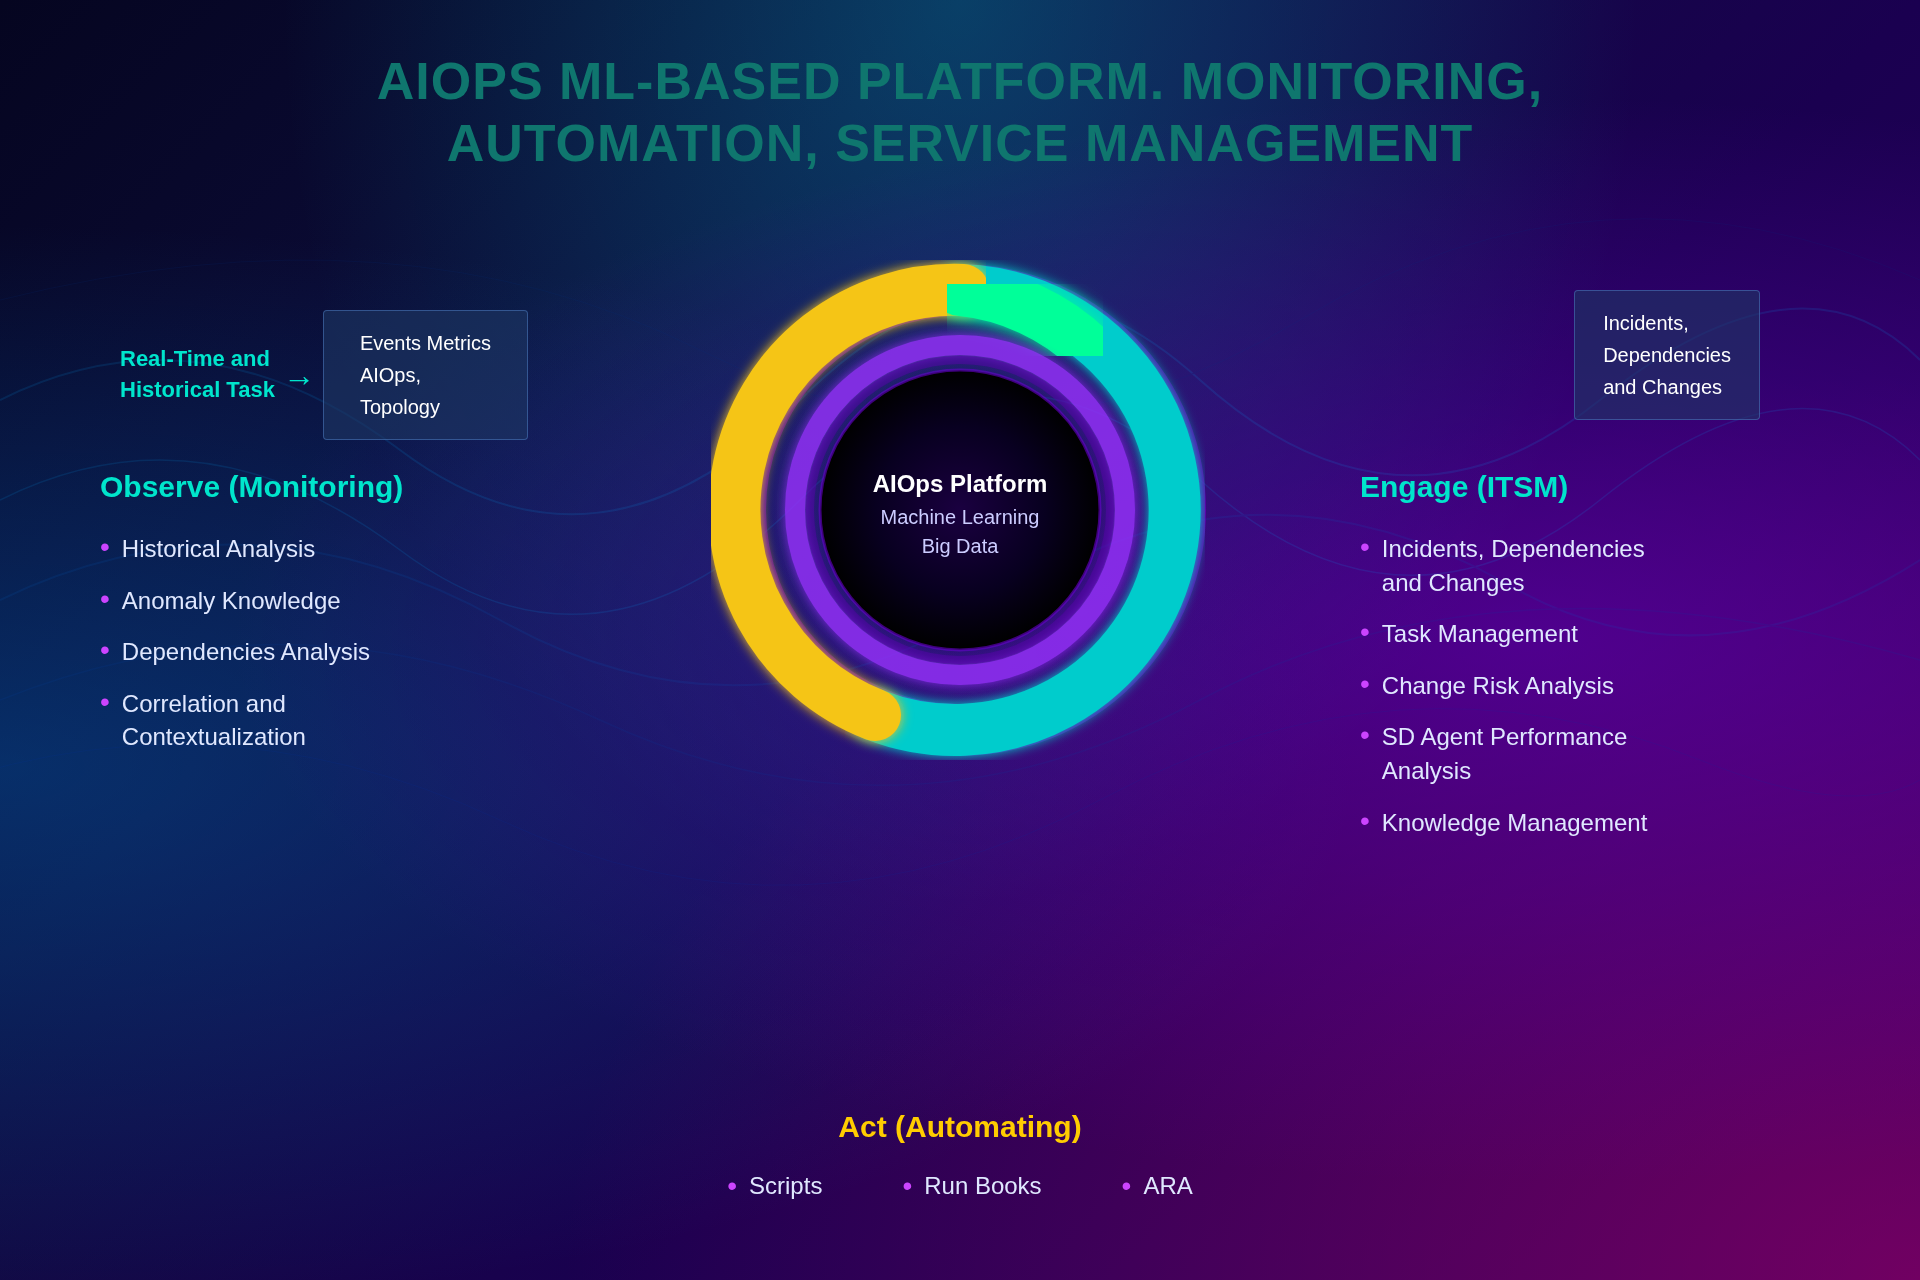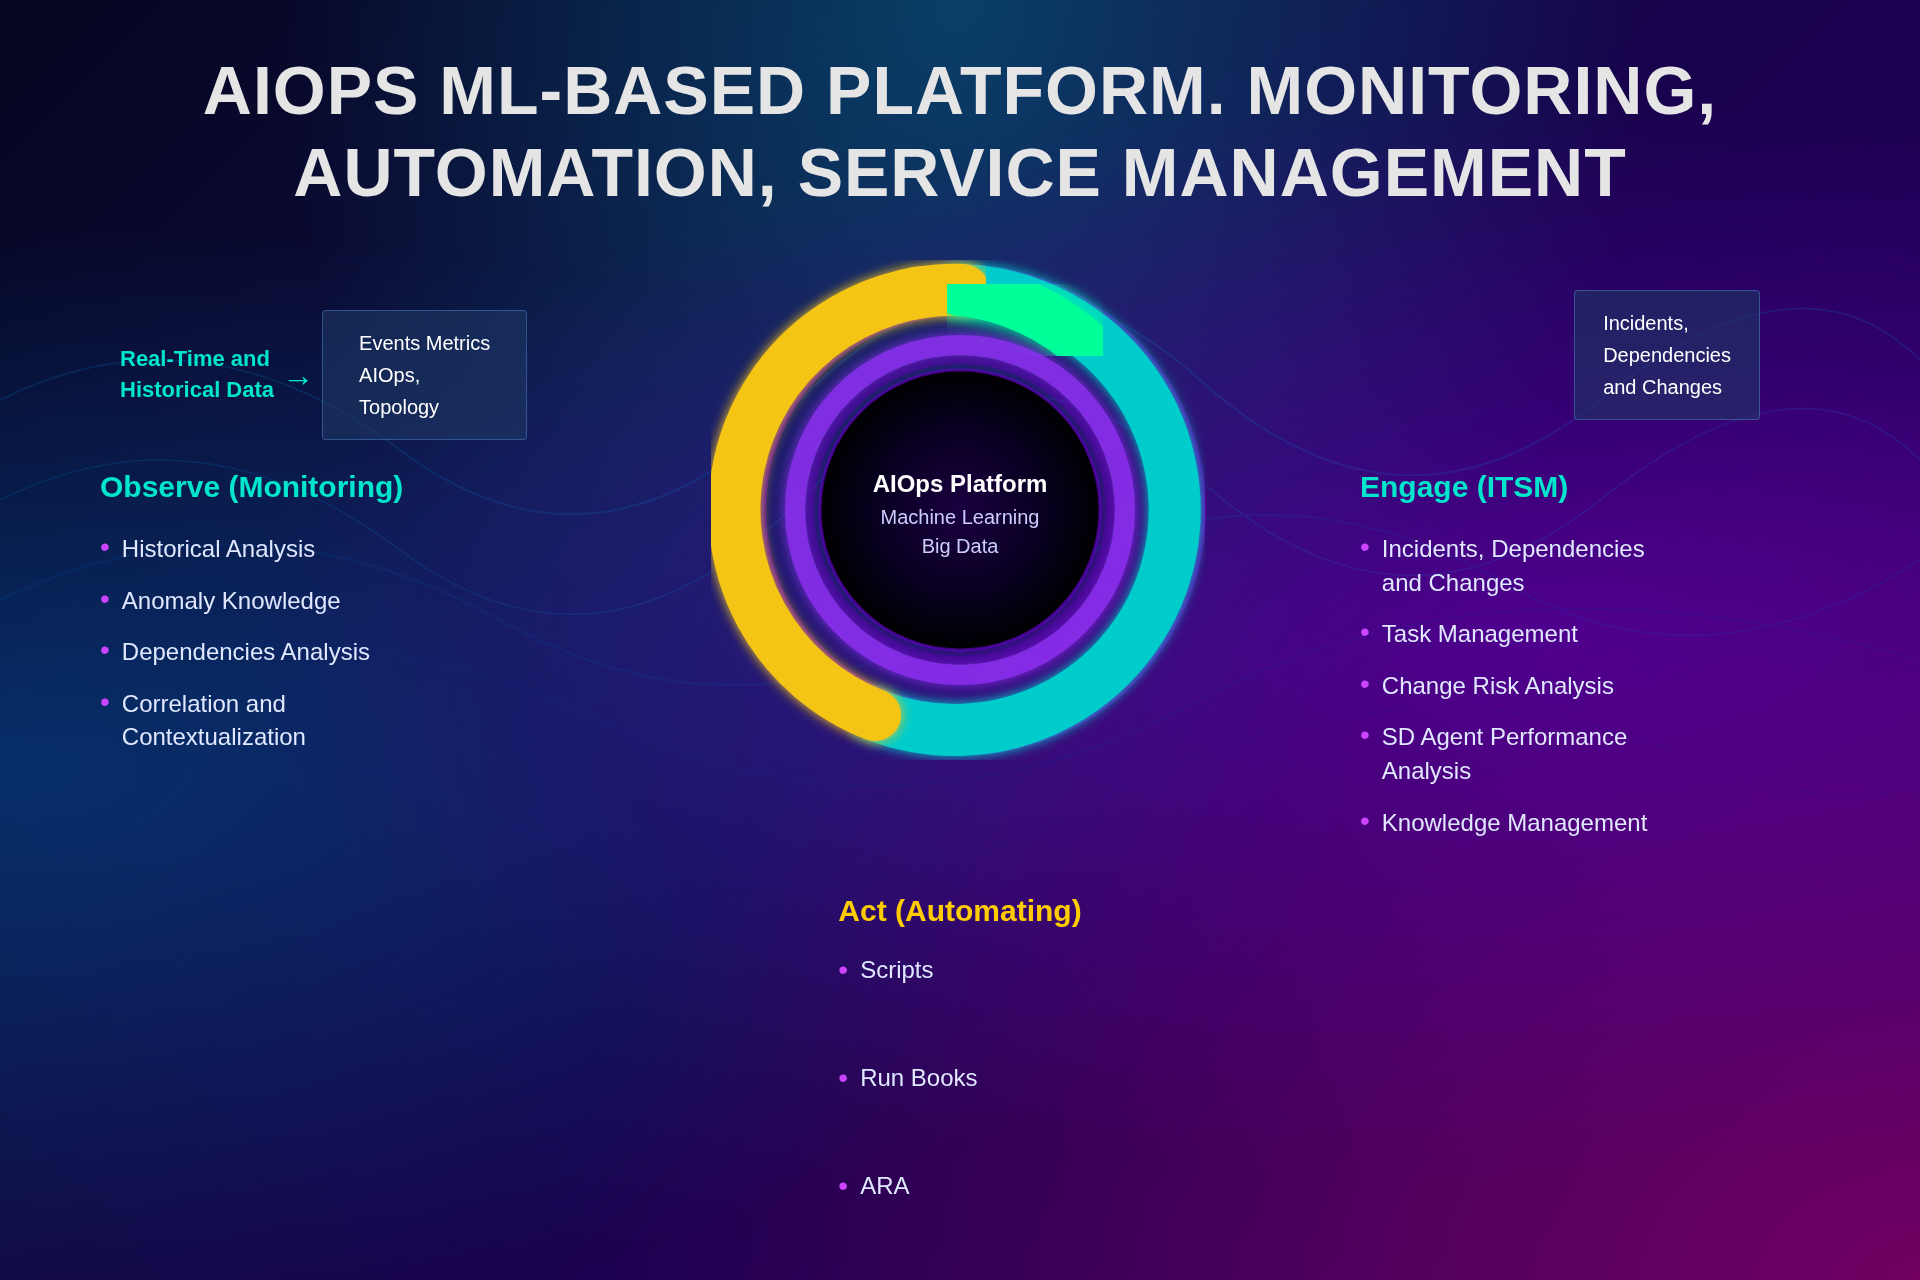--- a/index.html
+++ b/index.html
@@ -77,23 +77,23 @@
     
     .abs-header {
       position: absolute;
       top: 50px;
       left: 0;
       right: 0;
       text-align: center;
     }
 
     .abs-header h1 {
-      font-size: 68px;
+      font-size: 52px;
       font-weight: 900;
-      color: #e5e5e5;
+      color: #0f766e;
       text-transform: uppercase;
       line-height: 1.2;
       letter-spacing: 1px;
     }
 
     
     .abs-data-flow {
       position: absolute;
       top: 310px;
       left: 120px;
@@ -180,21 +180,20 @@
       font-size: 30px;
       font-weight: 800;
       color: #ffcc00;
       margin-bottom: 28px;
     }
 
     .abs-act .act-items {
       display: flex;
       gap: 80px;
       justify-content: flex-start;
-      flex-direction: column;
     }
 
     .abs-act .act-items .act-item {
       display: flex;
       align-items: center;
       gap: 12px;
       font-size: 24px;
       color: #e0e8ff;
     }
 
@@ -225,21 +224,21 @@
     <h1>
       <span>AIOPS ML-BASED PLATFORM. MONITORING,</span><br>
       <span>AUTOMATION, SERVICE MANAGEMENT</span>
     </h1>
   </div>
 
   <div class="abs-data-flow">
     <div>
       <p class="flow-label" style="color:#00e5cc;font-size:22px;font-weight:600;line-height:1.4;">
         <span>Real-Time and</span><br>
-        <span>Historical Data</span>
+        <span>Historical Task</span>
       </p>
     </div>
     <div style="color:#00e5cc;font-size:32px;font-weight:bold;">
       <span>→</span>
     </div>
     <div class="abs-data-box">
       <p>
         <span>Events Metrics</span><br>
         <span>AIOps,</span><br>
         <span>Topology</span>

